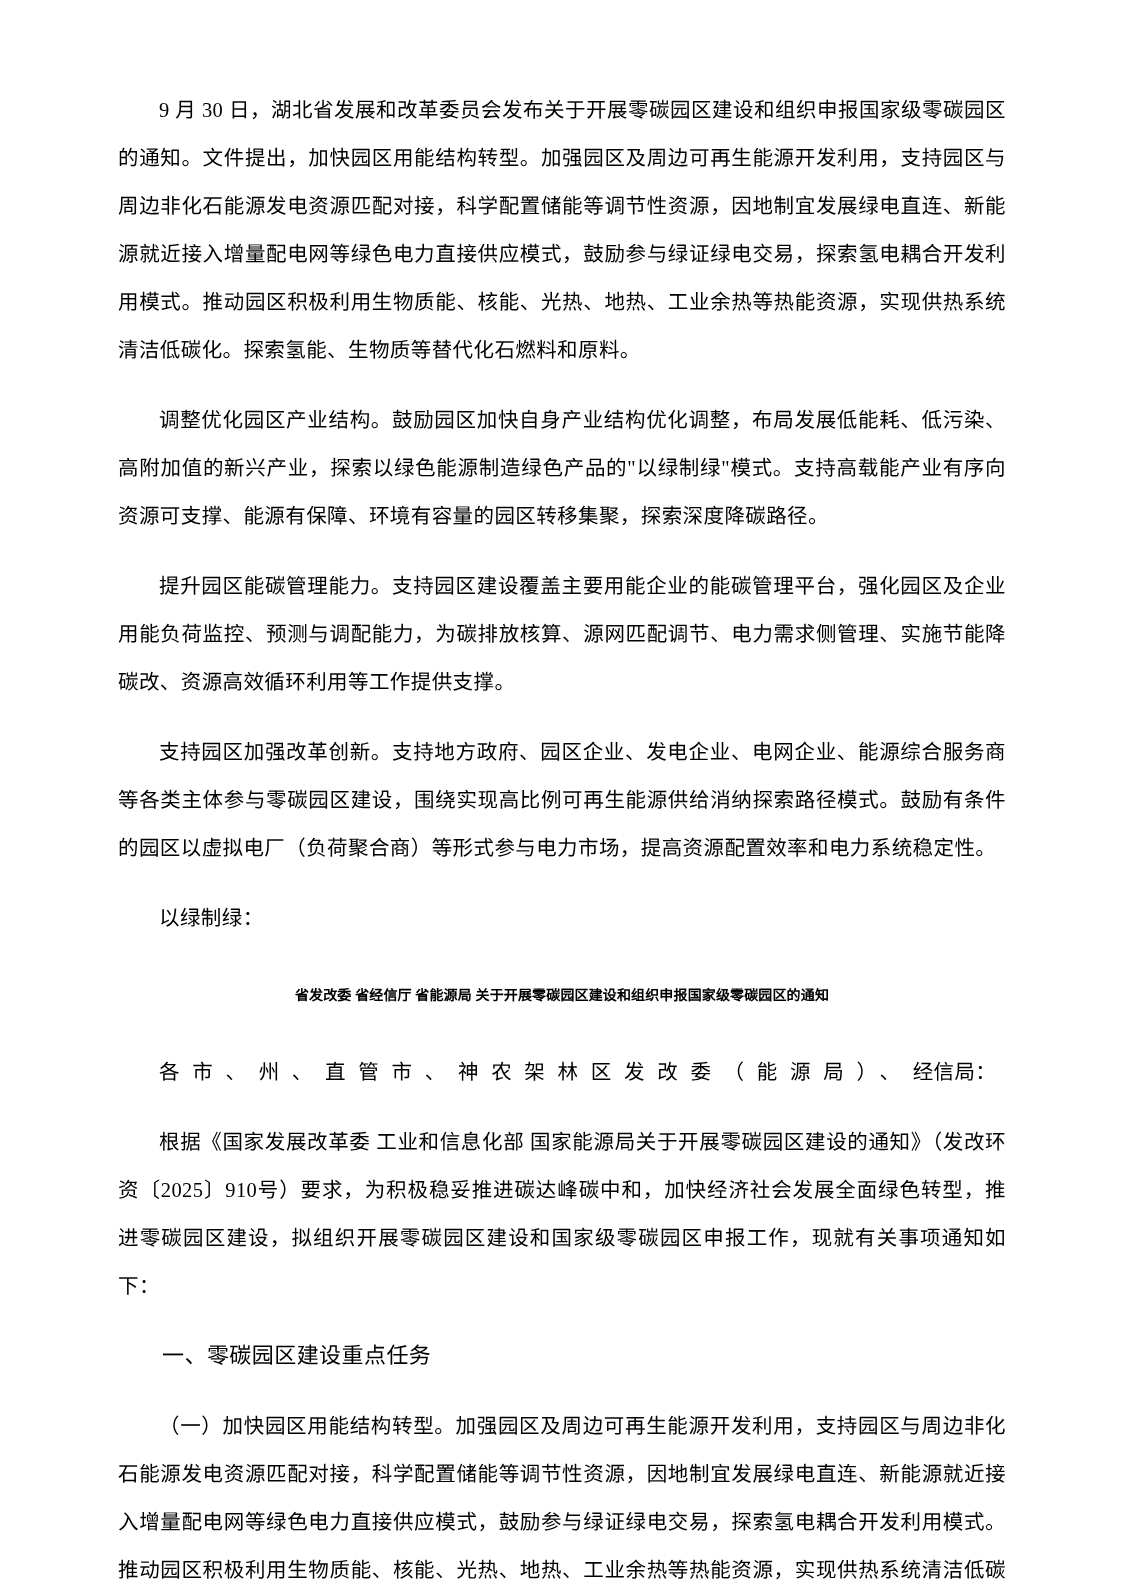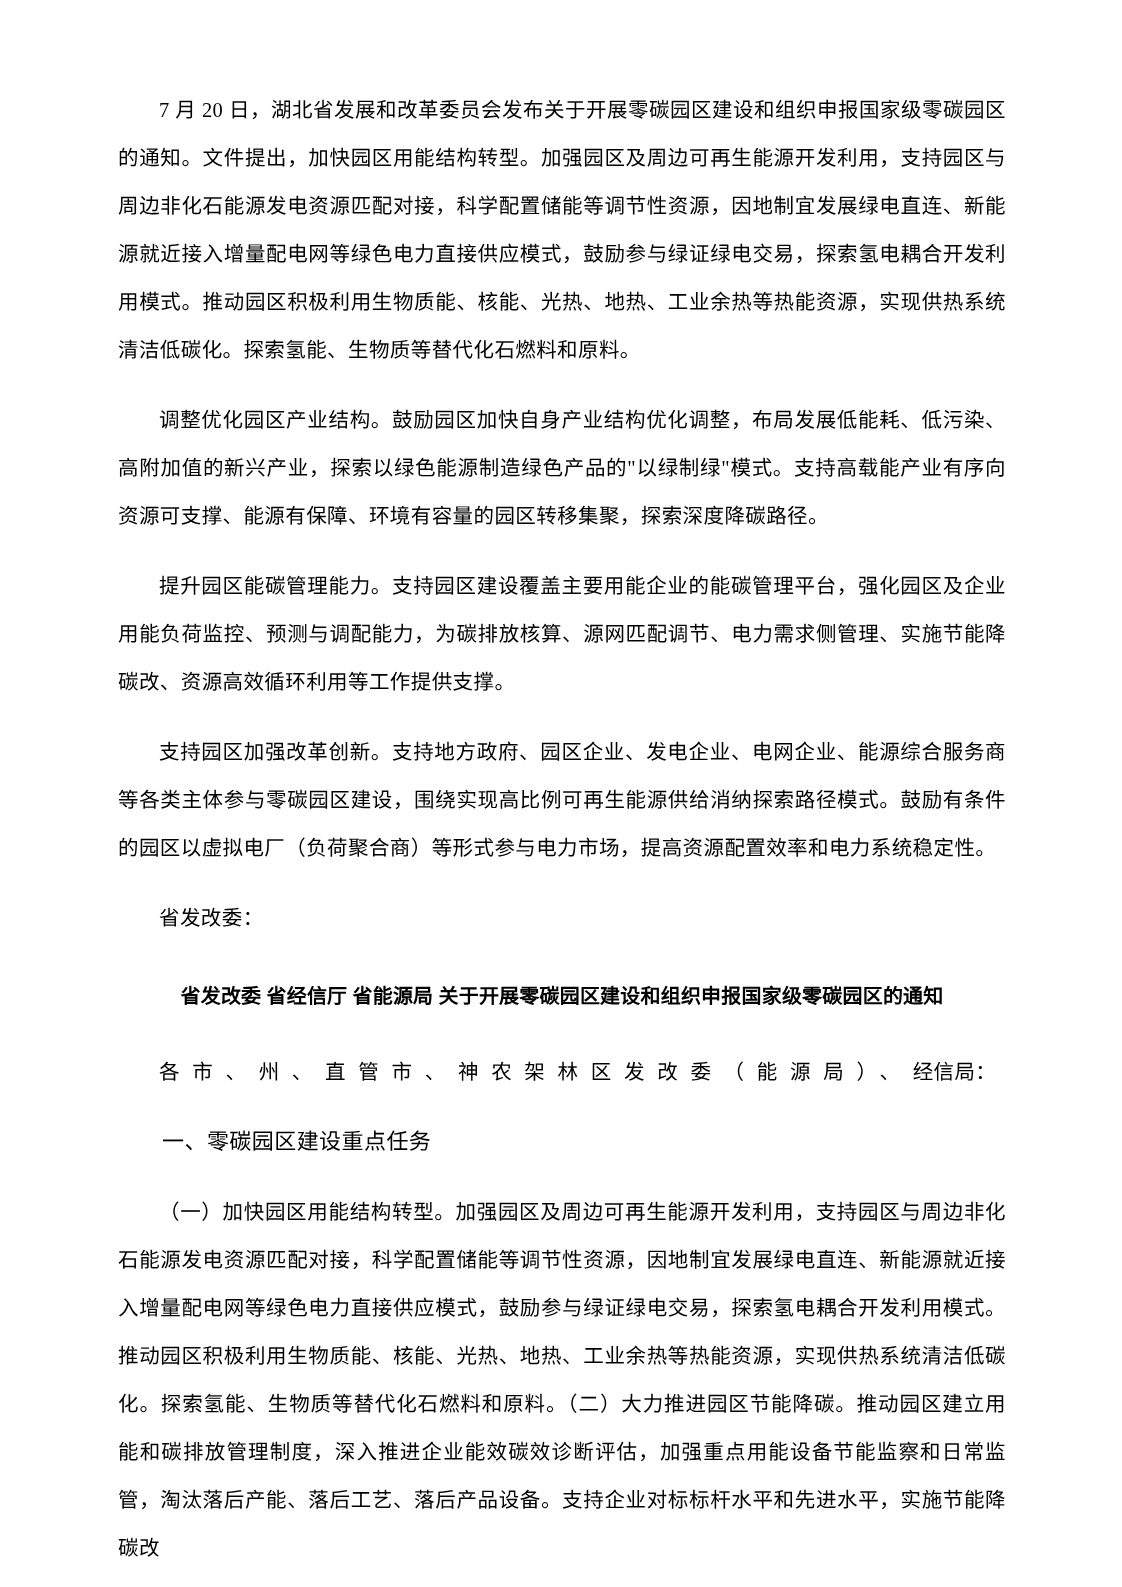--- a/index.html
+++ b/index.html
@@ -34,21 +34,21 @@
     text-justify: inter-ideograph;
     text-indent: 2em;
     letter-spacing: 0.02em;
     word-break: break-all;
   }
   p.para.last {
     margin-bottom: 0;
   }
   .doc-title {
     margin: 30px 0 28px 0;
-    font-size: 20px;
+    font-size: 14px;
     line-height: 48px;
     font-weight: bold;
     text-align: center;
     letter-spacing: 0.01em;
     text-indent: 0;
   }
   .addressee {
     margin: 0 0 22px 0;
     font-size: 20.5px;
     line-height: 48px;
@@ -74,33 +74,34 @@
     text-indent: 2em;
     letter-spacing: 0.02em;
   }
 </style>
 </head>
 <body>
 
 <div class="page">
   <div class="doc-body">
 
-    <p class="para">7 月 20 日，湖北省发展和改革委员会发布关于开展零碳园区建设和组织申报国家级零碳园区的通知。文件提出，加快园区用能结构转型。加强园区及周边可再生能源开发利用，支持园区与周边非化石能源发电资源匹配对接，科学配置储能等调节性资源，因地制宜发展绿电直连、新能源就近接入增量配电网等绿色电力直接供应模式，鼓励参与绿证绿电交易，探索氢电耦合开发利用模式。推动园区积极利用生物质能、核能、光热、地热、工业余热等热能资源，实现供热系统清洁低碳化。探索氢能、生物质等替代化石燃料和原料。</p>
+    <p class="para">9 月 30 日，湖北省发展和改革委员会发布关于开展零碳园区建设和组织申报国家级零碳园区的通知。文件提出，加快园区用能结构转型。加强园区及周边可再生能源开发利用，支持园区与周边非化石能源发电资源匹配对接，科学配置储能等调节性资源，因地制宜发展绿电直连、新能源就近接入增量配电网等绿色电力直接供应模式，鼓励参与绿证绿电交易，探索氢电耦合开发利用模式。推动园区积极利用生物质能、核能、光热、地热、工业余热等热能资源，实现供热系统清洁低碳化。探索氢能、生物质等替代化石燃料和原料。</p>
 
     <p class="para">调整优化园区产业结构。鼓励园区加快自身产业结构优化调整，布局发展低能耗、低污染、高附加值的新兴产业，探索以绿色能源制造绿色产品的"以绿制绿"模式。支持高载能产业有序向资源可支撑、能源有保障、环境有容量的园区转移集聚，探索深度降碳路径。</p>
 
     <p class="para">提升园区能碳管理能力。支持园区建设覆盖主要用能企业的能碳管理平台，强化园区及企业用能负荷监控、预测与调配能力，为碳排放核算、源网匹配调节、电力需求侧管理、实施节能降碳改、资源高效循环利用等工作提供支撑。</p>
 
     <p class="para">支持园区加强改革创新。支持地方政府、园区企业、发电企业、电网企业、能源综合服务商等各类主体参与零碳园区建设，围绕实现高比例可再生能源供给消纳探索路径模式。鼓励有条件的园区以虚拟电厂（负荷聚合商）等形式参与电力市场，提高资源配置效率和电力系统稳定性。</p>
 
-    <p class="brief">省发改委：</p>
+    <p class="brief">以绿制绿：</p>
 
     <p class="doc-title">省发改委 省经信厅 省能源局 关于开展零碳园区建设和组织申报国家级零碳园区的通知</p>
 
     <p class="addressee"><span class="sp">各市</span><span class="sp">、</span><span class="sp">州</span><span class="sp">、</span><span class="sp">直管市</span><span class="sp">、</span><span class="sp">神农架林区发改委（能源局）</span><span class="sp">、</span><span>经信局：</span></p>
 
+    <p class="para">根据《国家发展改革委 工业和信息化部 国家能源局关于开展零碳园区建设的通知》（发改环资〔2025〕910号）要求，为积极稳妥推进碳达峰碳中和，加快经济社会发展全面绿色转型，推进零碳园区建设，拟组织开展零碳园区建设和国家级零碳园区申报工作，现就有关事项通知如下：</p>
 
     <p class="section-head">一、零碳园区建设重点任务</p>
 
     <p class="para last">（一）加快园区用能结构转型。加强园区及周边可再生能源开发利用，支持园区与周边非化石能源发电资源匹配对接，科学配置储能等调节性资源，因地制宜发展绿电直连、新能源就近接入增量配电网等绿色电力直接供应模式，鼓励参与绿证绿电交易，探索氢电耦合开发利用模式。推动园区积极利用生物质能、核能、光热、地热、工业余热等热能资源，实现供热系统清洁低碳化。探索氢能、生物质等替代化石燃料和原料。（二）大力推进园区节能降碳。推动园区建立用能和碳排放管理制度，深入推进企业能效碳效诊断评估，加强重点用能设备节能监察和日常监管，淘汰落后产能、落后工艺、落后产品设备。支持企业对标标杆水平和先进水平，实施节能降碳改</p>
 
   </div>
 </div>
 
 </body></html>

